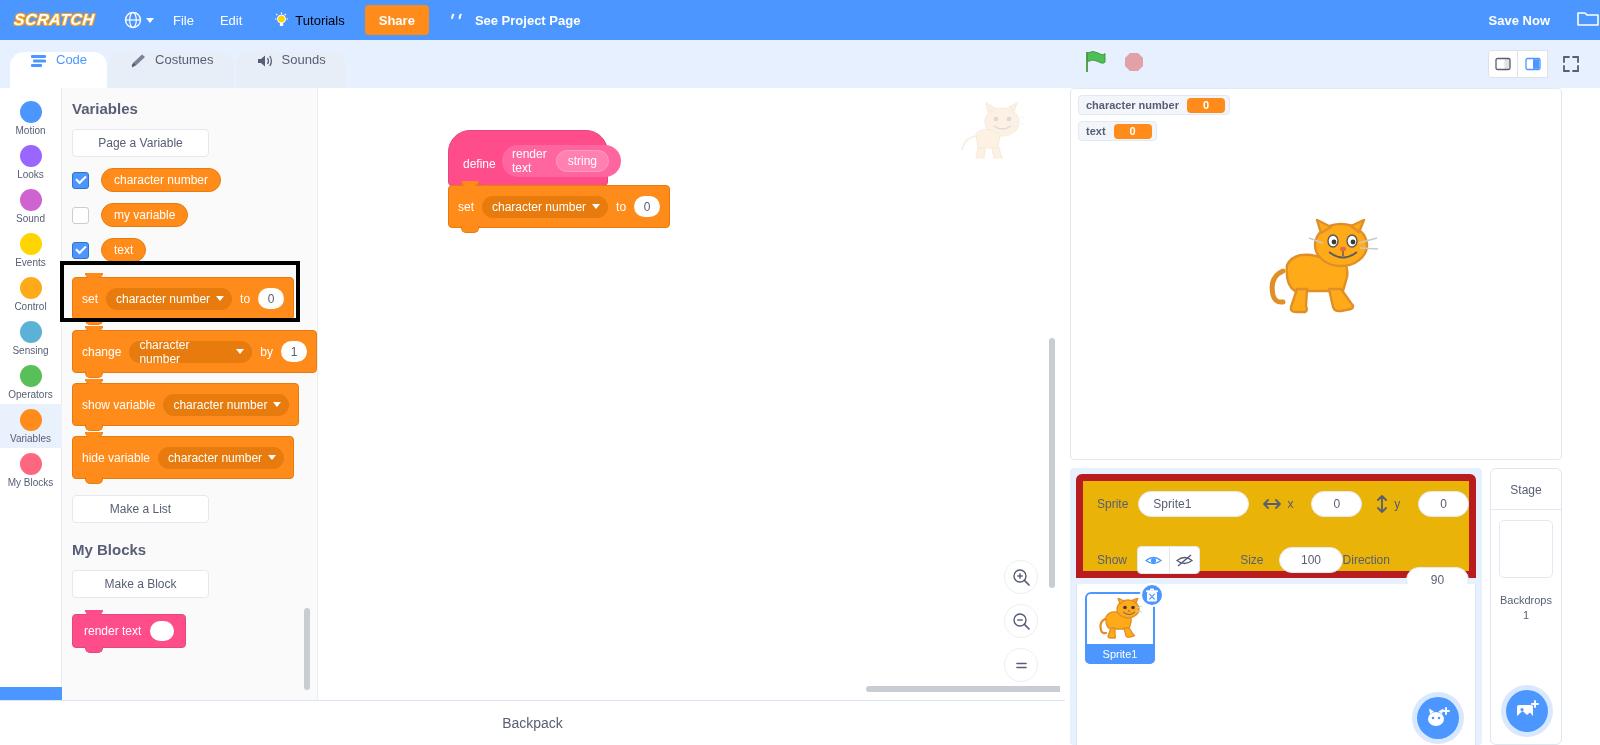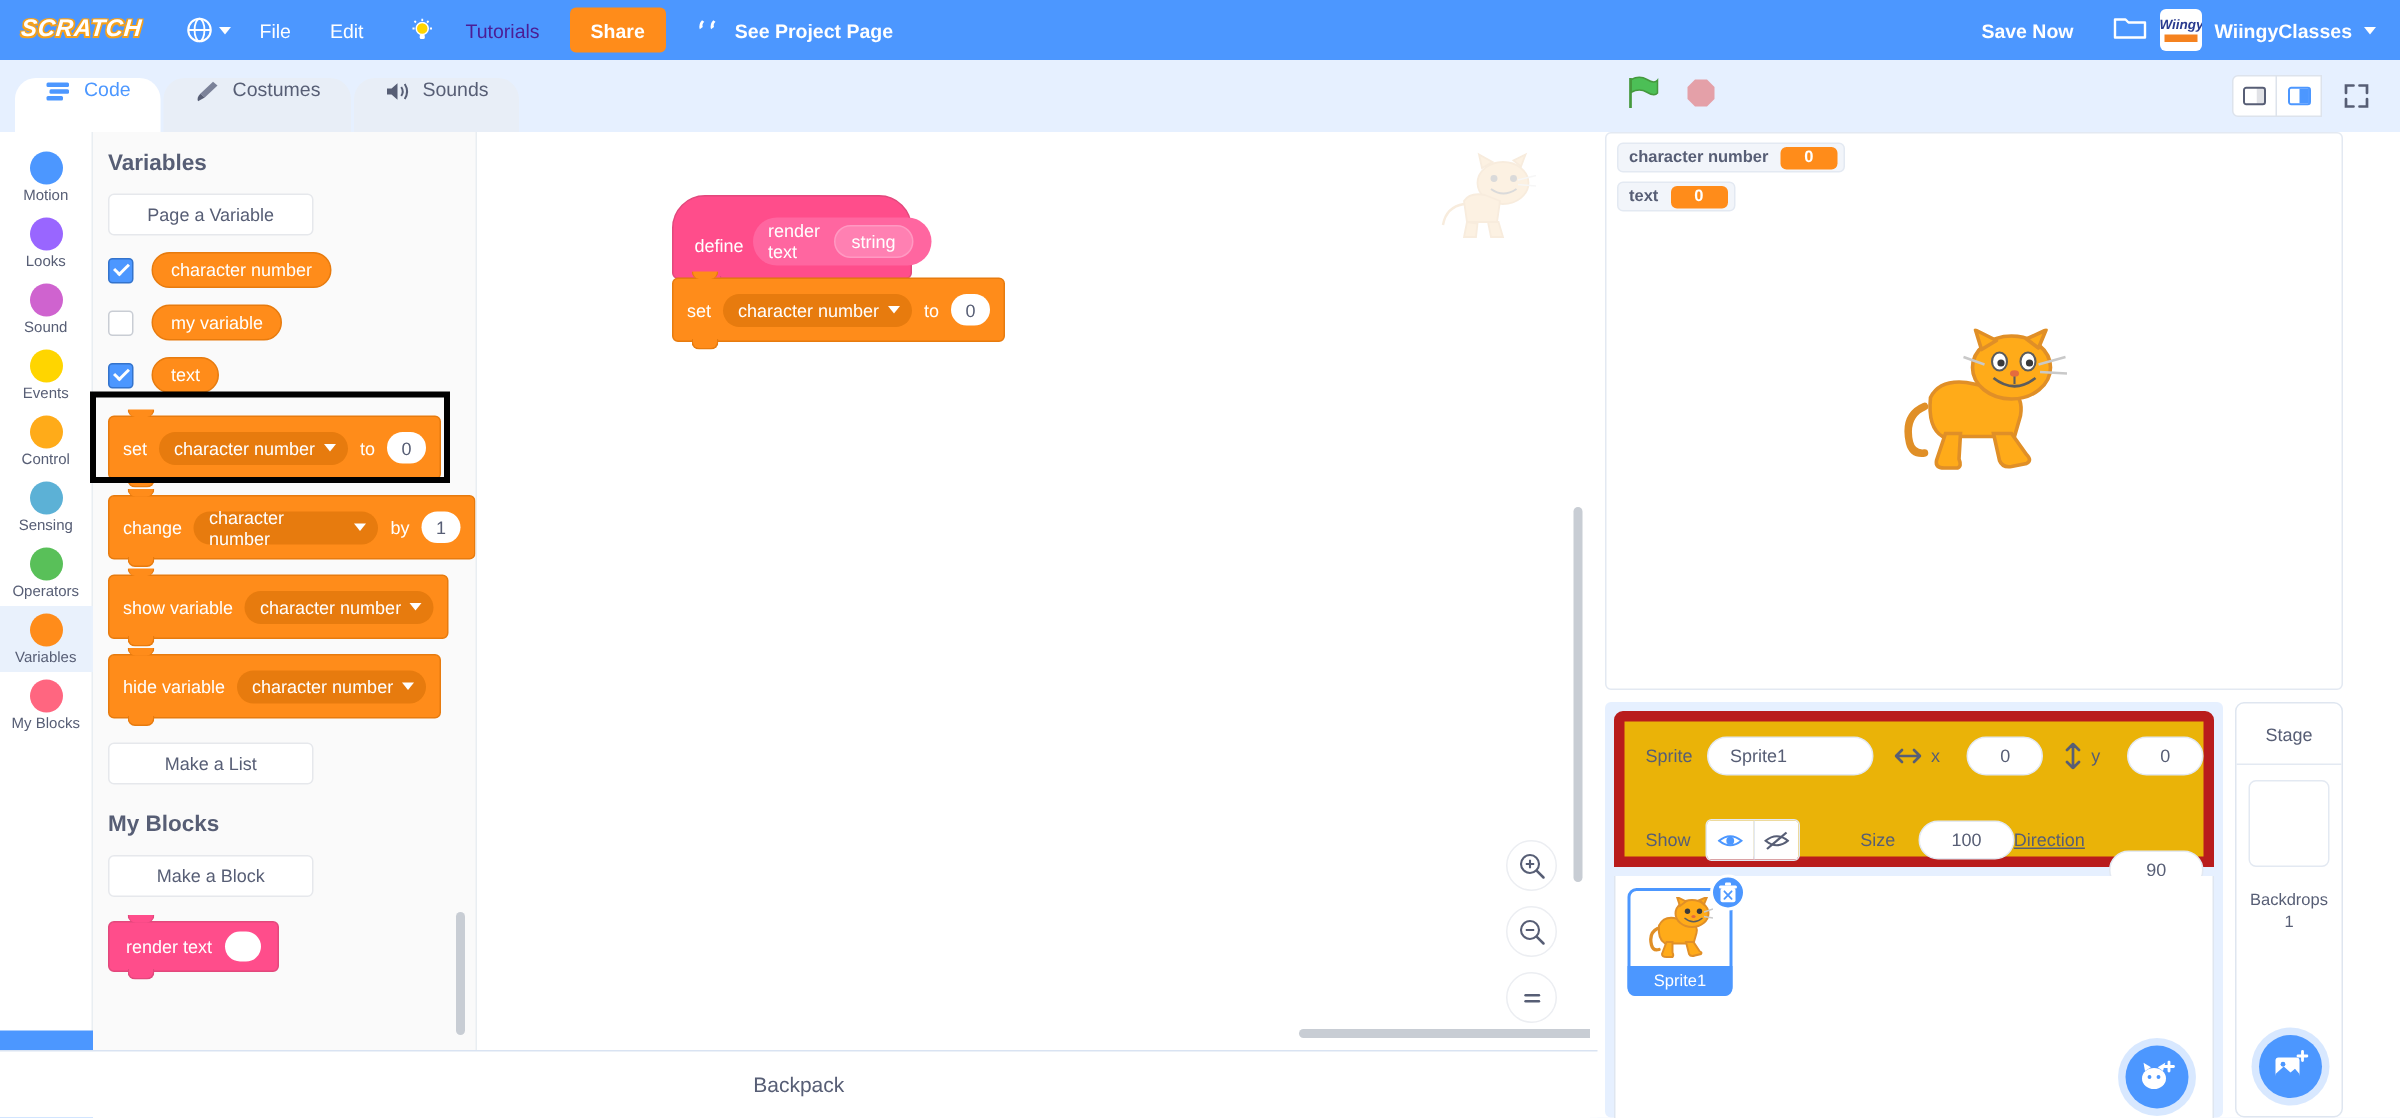--- a/index.html
+++ b/index.html
@@ -32,22 +32,22 @@
     padding: 0 6px; height: 40px;
   }
   .globe-icon { width: 18px; height: 18px; }
   .caret { width: 0; height: 0; border-left: 4px solid transparent;
            border-right: 4px solid transparent; border-top: 5px solid #ffffff; }
   .menu-item {
     color: #ffffff; font-size: 13px; padding: 0 13px; height: 40px;
     display: flex; align-items: center; cursor: pointer;
   }
   .menu-tutorials {
-    color: #4c1d95; font-size: 13px; padding: 0 12px; height: 40px;
-    display: flex; align-items: center; gap: 20px; cursor: pointer;
+    color: #000000; font-size: 13px; padding: 0 12px; height: 40px;
+    display: flex; align-items: center; gap: 5px; cursor: pointer;
     margin-left: 6px;
   }
   .bulb-icon { width: 17px; height: 17px; }
   .title-field {
     margin-left: 14px; width: 196px; height: 32px;
     background: rgba(255,255,255,0.22); border-radius: 4px;
     color: #ffffff; font-size: 13px; font-weight: bold;
     display: flex; align-items: center; padding-left: 13px;
     border: none; outline: none;
   }
@@ -455,28 +455,20 @@
   <div class="save-now">Save Now</div>
 
   <div class="folder-btn">
     <span>
       <svg width="24" height="20" viewBox="0 0 24 20">
         <path d="M2 5 L2 17 L22 17 L22 7 L11 7 L9 5 Z" fill="none" stroke="#fff" stroke-width="1.6" stroke-linejoin="round"></path>
       </svg>
     </span>
   </div>
 
-  <div class="account">
-    <div class="account-avatar">
-      <span class="avatar-top">Wiingy</span>
-      <span class="avatar-bottom"></span>
-    </div>
-    <span class="account-name">WiingyClasses</span>
-    <span class="caret"></span>
-  </div>
 </div>
 
 <div class="tabbar">
   <div class="tab active">
     <span class="tab-icon">
       <svg width="18" height="16" viewBox="0 0 18 16">
         <rect x="1" y="2" width="15" height="3" rx="1" fill="#4c97ff"></rect>
         <rect x="3" y="6.5" width="13" height="3" rx="1" fill="#4c97ff"></rect>
         <rect x="1" y="11" width="11" height="3" rx="1" fill="#4c97ff"></rect>
       </svg>
@@ -811,21 +803,21 @@
         </span>
         <span class="show-btn">
           <svg width="17" height="13" viewBox="0 0 17 13">
             <path d="M1 6.5 Q8.5 0.5 16 6.5 Q8.5 12.5 1 6.5 Z" fill="none" stroke="#575e75" stroke-width="1.3"></path>
             <line x1="2" y1="12" x2="15" y2="1" stroke="#575e75" stroke-width="1.5"></line>
           </svg>
         </span>
       </span>
       <span class="si-label" style="margin-left:36px;">Size</span>
       <span class="si-input mid" style="margin-left:6px;">100</span>
-      <span class="si-label" style="text-decoration:underline;">Direction</span>
+      <span class="si-label" style="">Direction</span>
       <span class="si-input mid" style="margin-left:6px;margin-top:40px;">90</span>
     </div>
   </div>
 
   <div class="sprite-list">
     <div class="sprite-tile">
       <span class="sprite-thumb">
         <svg width="44" height="42" viewBox="0 0 44 42">
           <path d="M7 21 Q1 24 3 32 Q4 36 8 35" fill="none" stroke="#e08f27" stroke-width="2.2" stroke-linecap="round"></path>
           <path d="M8 19 Q11 13 18 14 L30 17 Q34 19 33 24 L31 31 L12 31 Q7 28 8 19 Z" fill="#ffab19" stroke="#e08f27" stroke-width="1.3"></path>

